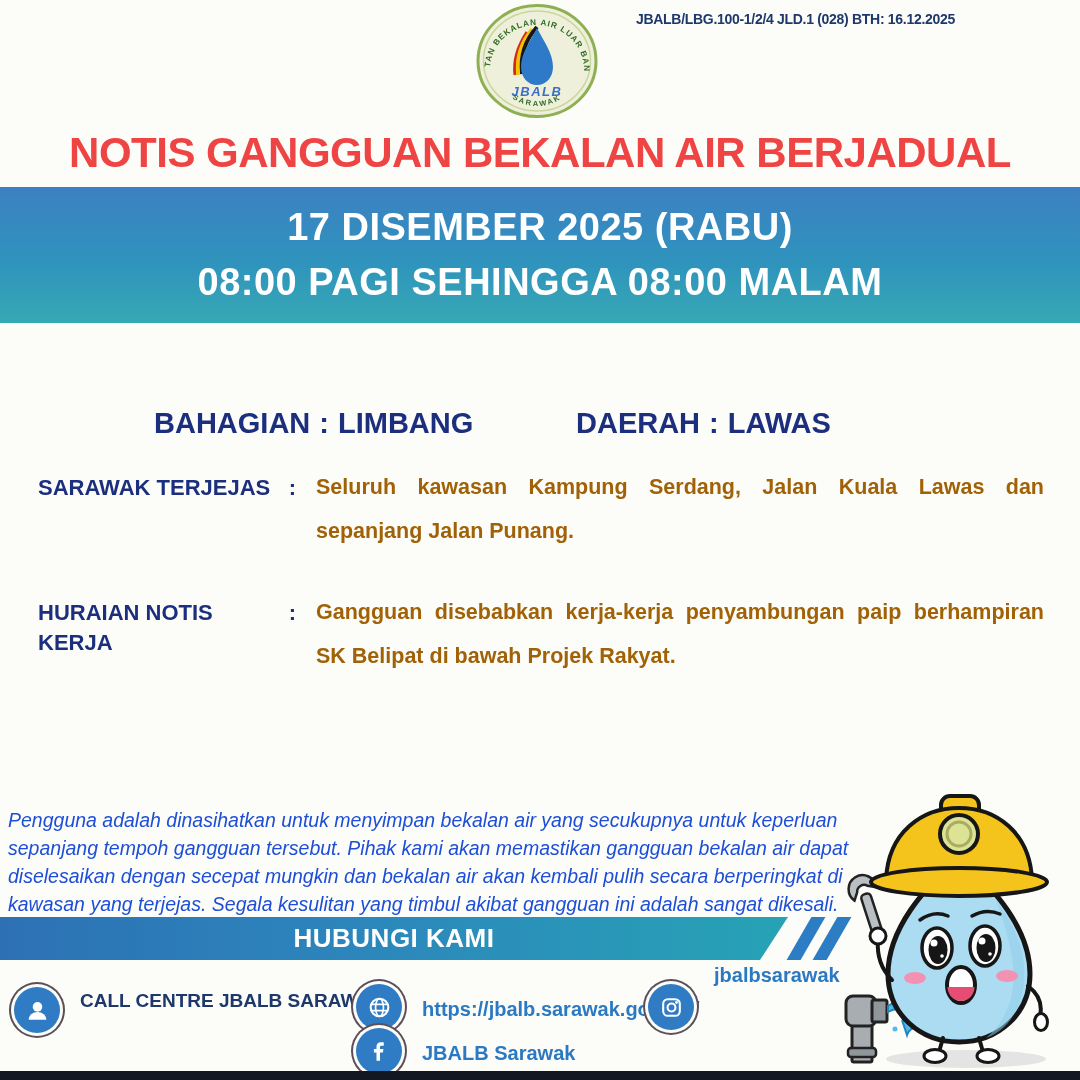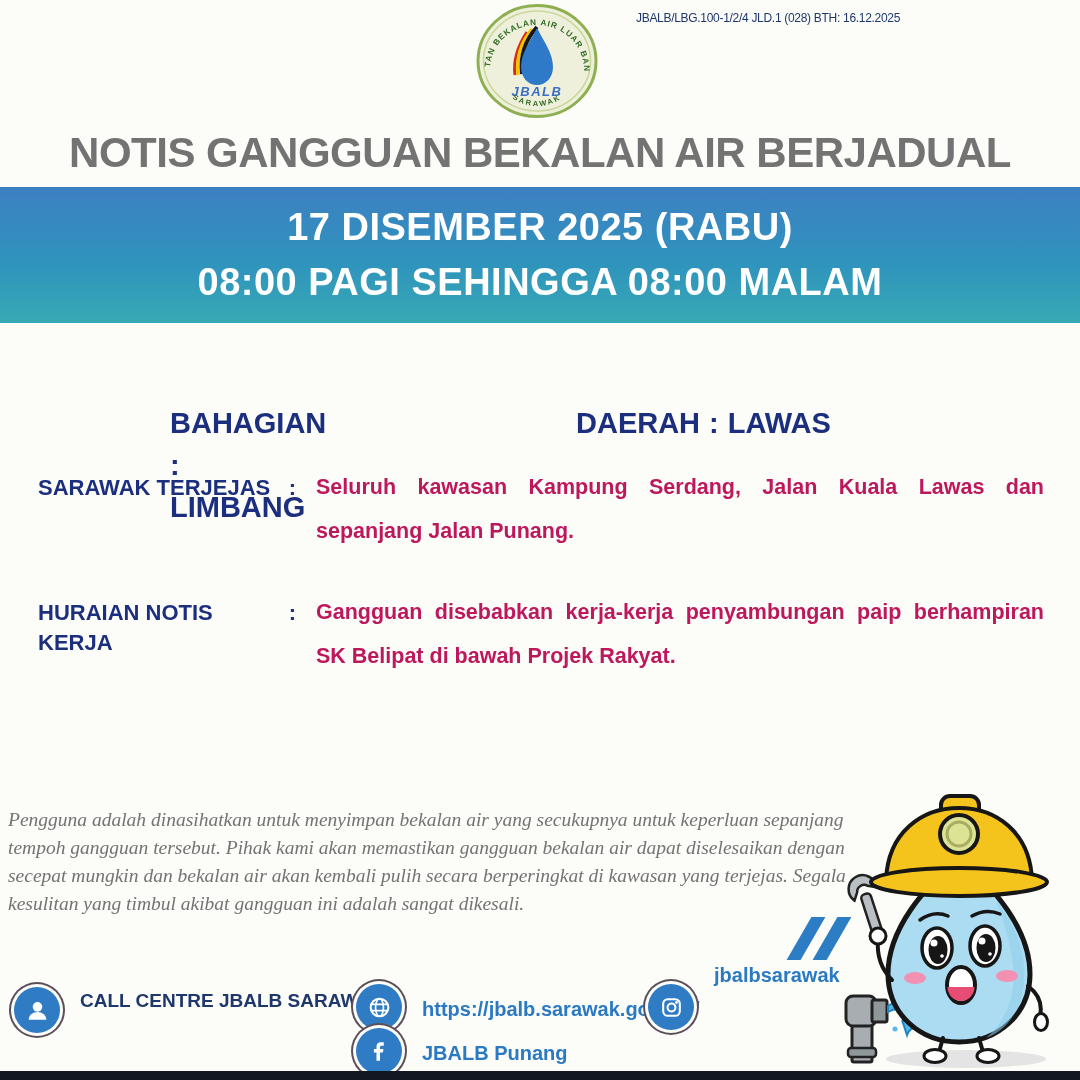--- a/index.html
+++ b/index.html
@@ -5,57 +5,57 @@
   html,body{margin:0;padding:0;background:#888;}
   .page{
     position:relative;width:1080px;height:1080px;margin:0 auto;
     background:#fcfcf8;overflow:hidden;
     font-family:"Liberation Sans","DejaVu Sans",sans-serif;
   }
   
   .logo{position:absolute;left:476px;top:4px;width:122px;height:114px;}
   .ref{
     position:absolute;left:636px;top:11px;white-space:nowrap;
-    font-size:12px;font-weight:400;letter-spacing:-0.3px;color:#1e386b;
+    font-size:14px;font-weight:700;letter-spacing:-0.3px;color:#1e386b;
   }
   .title{
     position:absolute;top:129px;left:0;width:100%;text-align:center;
-    font-size:42px;font-weight:700;letter-spacing:-0.5px;color:#737373;
+    font-size:42px;font-weight:700;letter-spacing:-0.5px;color:#ef4444;
   }
   
   .banner{
     position:absolute;top:187px;left:0;width:100%;height:136px;
     background:linear-gradient(180deg,#3d80c2 0%,#2f93bd 55%,#37a9b4 100%);
     display:flex;flex-direction:column;justify-content:center;align-items:center;
   }
   .banner .line{color:#fff;font-size:38px;font-weight:700;line-height:55px;letter-spacing:0.5px;}
   
   .region{position:absolute;top:407px;left:0;width:100%;height:40px;color:#1c2e7e;font-weight:700;font-size:29px;}
   .region .pair{position:absolute;display:flex;gap:9px;white-space:nowrap;}
-  .pair.bahagian{left:170px;flex-direction:column;}
+  .pair.bahagian{left:154px;}
   .pair.daerah{left:576px;justify-content:flex-end;}
   
   .detail-label{
     position:absolute;left:38px;width:258px;display:flex;justify-content:space-between;
     color:#1c2e7e;font-weight:700;font-size:22px;line-height:30px;
   }
   .detail-text{
-    position:absolute;left:316px;width:728px;color:#be185d;font-weight:700;
+    position:absolute;left:316px;width:728px;color:#a16207;font-weight:700;
     font-size:21.5px;line-height:43.5px;text-align:justify;
   }
   .detail-text p{margin:0;}
   .detail-text p.no-justify{text-align:left;}
   .row-kawasan .detail-label{top:473px;}
   .row-kawasan .detail-text{top:466px;}
   .row-huraian .detail-label{top:598px;}
   .row-huraian .detail-text{top:591px;}
   
   .advisory{
     position:absolute;left:8px;top:806px;width:846px;
-    font-style:italic;font-size:19.5px;line-height:28px;color:#737373;font-family:Liberation Serif, serif;
+    font-style:italic;font-size:19.5px;line-height:28px;color:#1d4ed8;
   }
   
   .contact-banner{
     position:absolute;left:0;top:917px;width:788px;height:43px;
     background:linear-gradient(90deg,#2d71b4 0%,#2c86bc 45%,#27a3b5 100%);
     clip-path:polygon(0 0,100% 0,calc(100% - 28px) 100%,0 100%);
     color:#fff;font-size:26px;font-weight:700;letter-spacing:0.5px;
     text-align:center;line-height:43px;
   }
   .stripe{position:absolute;top:917px;width:14px;height:43px;background:#2d7dc5;transform:skewX(-30deg);}
@@ -145,20 +145,21 @@
       <span>HURAIAN NOTIS KERJA</span>
       <span>:</span>
     </div>
     <div class="detail-text">
       <p>Gangguan disebabkan kerja-kerja penyambungan paip berhampiran SK Belipat di bawah Projek Rakyat.</p>
     </div>
   </div>
 
   <div class="advisory">Pengguna adalah dinasihatkan untuk menyimpan bekalan air yang secukupnya untuk keperluan sepanjang tempoh gangguan tersebut. Pihak kami akan memastikan gangguan bekalan air dapat diselesaikan dengan secepat mungkin dan bekalan air akan kembali pulih secara berperingkat di kawasan yang terjejas. Segala kesulitan yang timbul akibat gangguan ini adalah sangat dikesali.</div>
 
+  <div class="contact-banner">HUBUNGI KAMI</div>
   <div class="stripe s1"></div>
   <div class="stripe s2"></div>
 
   <div class="cicon icon-person">
     <svg viewBox="0 0 26 26">
       <circle cx="13" cy="9.5" r="4.6" fill="#fff"></circle>
       <path d="M4.5,22 a8.5,7.5 0 0 1 17,0 z" fill="#fff"></path>
     </svg>
   </div>
   <div class="cc-text">
@@ -172,21 +173,21 @@
       <path d="M5,10 h16 M5,16 h16" stroke="#fff" stroke-width="1.6"></path>
     </svg>
   </div>
   <div class="blue-link link-web">https://jbalb.sarawak.gov.my/</div>
 
   <div class="cicon icon-facebook">
     <svg viewBox="0 0 26 26">
       <path d="M14.8,7.5 h2.3 V4.2 h-2.9 c-2.6,0 -4.1,1.6 -4.1,4.2 v2.3 H7.6 v3.2 h2.5 V22 h3.4 v-8.1 h2.8 l0.5,-3.2 h-3.3 V8.9 c0,-0.9 0.4,-1.4 1.3,-1.4 z" fill="#fff"></path>
     </svg>
   </div>
-  <div class="blue-link link-fb">JBALB Punang</div>
+  <div class="blue-link link-fb">JBALB Sarawak</div>
 
   <div class="cicon icon-instagram">
     <svg viewBox="0 0 26 26">
       <rect x="5" y="5" width="16" height="16" rx="4.5" fill="none" stroke="#fff" stroke-width="2"></rect>
       <circle cx="13" cy="13" r="3.8" fill="none" stroke="#fff" stroke-width="2"></circle>
       <circle cx="17.8" cy="8.2" r="1.4" fill="#fff"></circle>
     </svg>
   </div>
   <div class="blue-link link-ig">jbalbsarawak</div>
 

